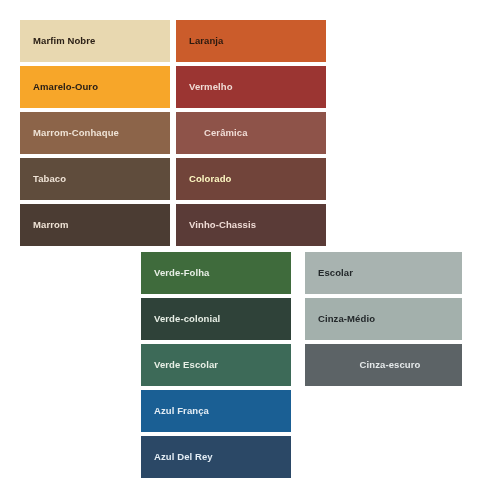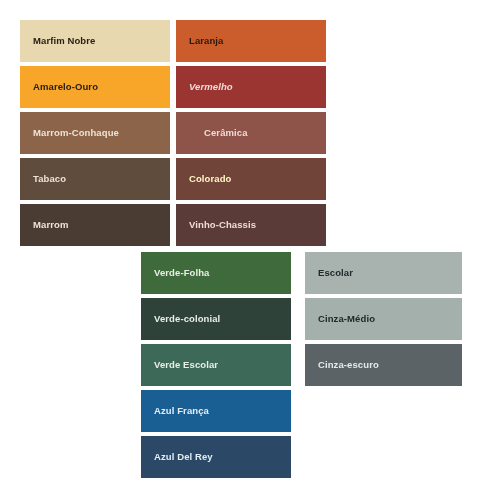--- a/index.html
+++ b/index.html
@@ -82,21 +82,21 @@
       </div>
 
     </div>
 
     <div class="swatch-col col-right">
 
       <div class="swatch" style="background-color: rgb(203, 92, 43); color: rgb(43, 26, 16);">
         <span class="swatch-label">Laranja</span>
       </div>
 
-      <div class="swatch" style="background-color: rgb(155, 53, 50); color: rgb(240, 220, 214); font-style: italic;">
+      <div class="swatch" style="background-color: rgb(155, 53, 50); color: rgb(240, 220, 214);">
         <span class="swatch-label">Vermelho</span>
       </div>
 
       <div class="swatch" style="background-color: rgb(142, 83, 73); color: rgb(240, 220, 214); padding-left: 28px;">
         <span class="swatch-label">Cerâmica</span>
       </div>
 
       <div class="swatch" style="background-color: rgb(113, 68, 58); color: #fef9c3;">
         <span class="swatch-label">Colorado</span>
       </div>
@@ -136,21 +136,21 @@
     <div class="swatch-col col-right">
 
       <div class="swatch" style="background-color: rgb(168, 179, 176); color: rgb(35, 40, 42);">
         <span class="swatch-label">Escolar</span>
       </div>
 
       <div class="swatch" style="background-color: rgb(163, 176, 172); color: rgb(35, 40, 42);">
         <span class="swatch-label">Cinza-Médio</span>
       </div>
 
-      <div class="swatch" style="background-color: rgb(92, 99, 102); color: rgb(230, 234, 235);">
+      <div class="swatch" style="background-color: rgb(92, 99, 102); color: rgb(230, 234, 235); justify-content: center;">
         <span class="swatch-label">Cinza-escuro</span>
       </div>
 
 
     </div>
   </div>
 
 </div>
 
 </body></html>

